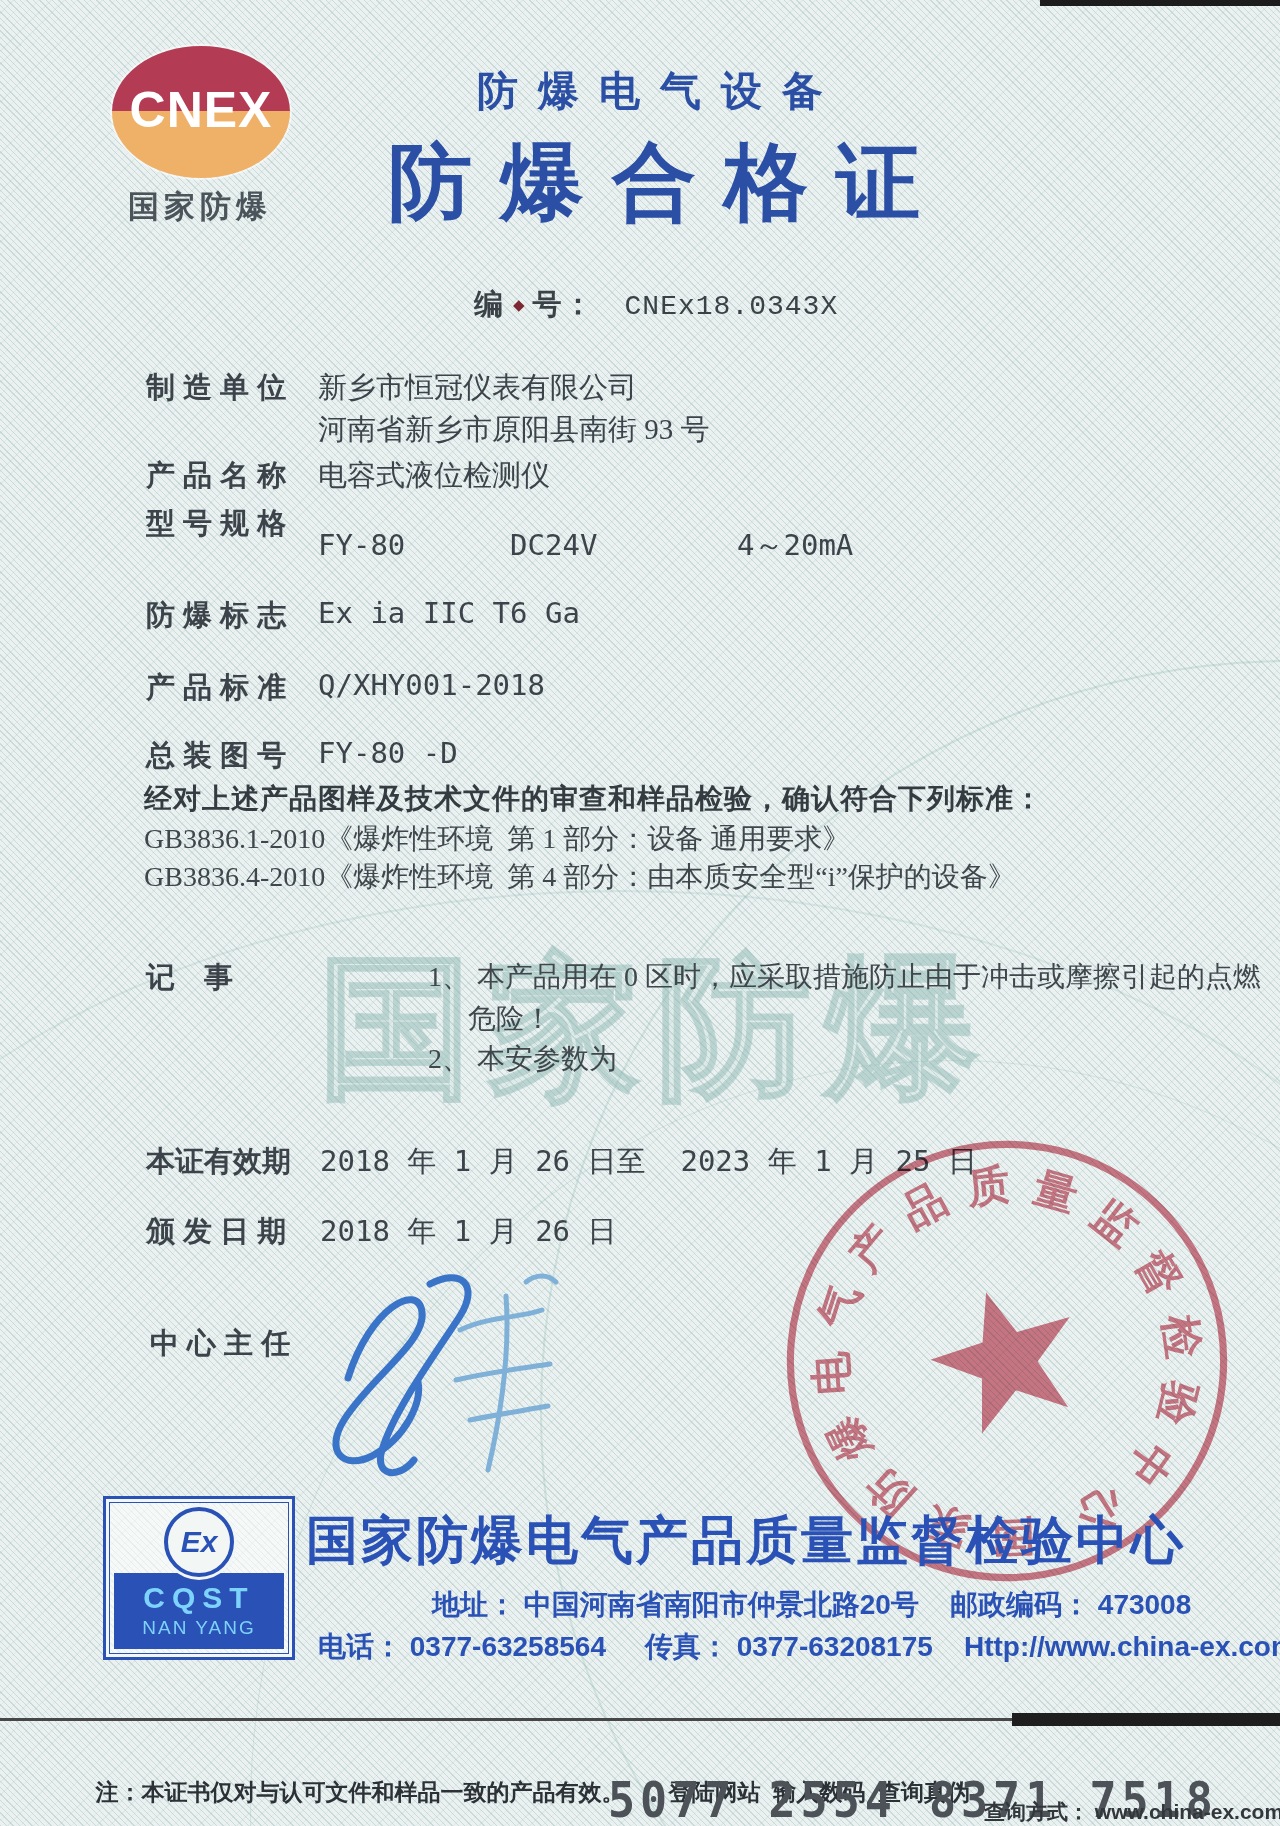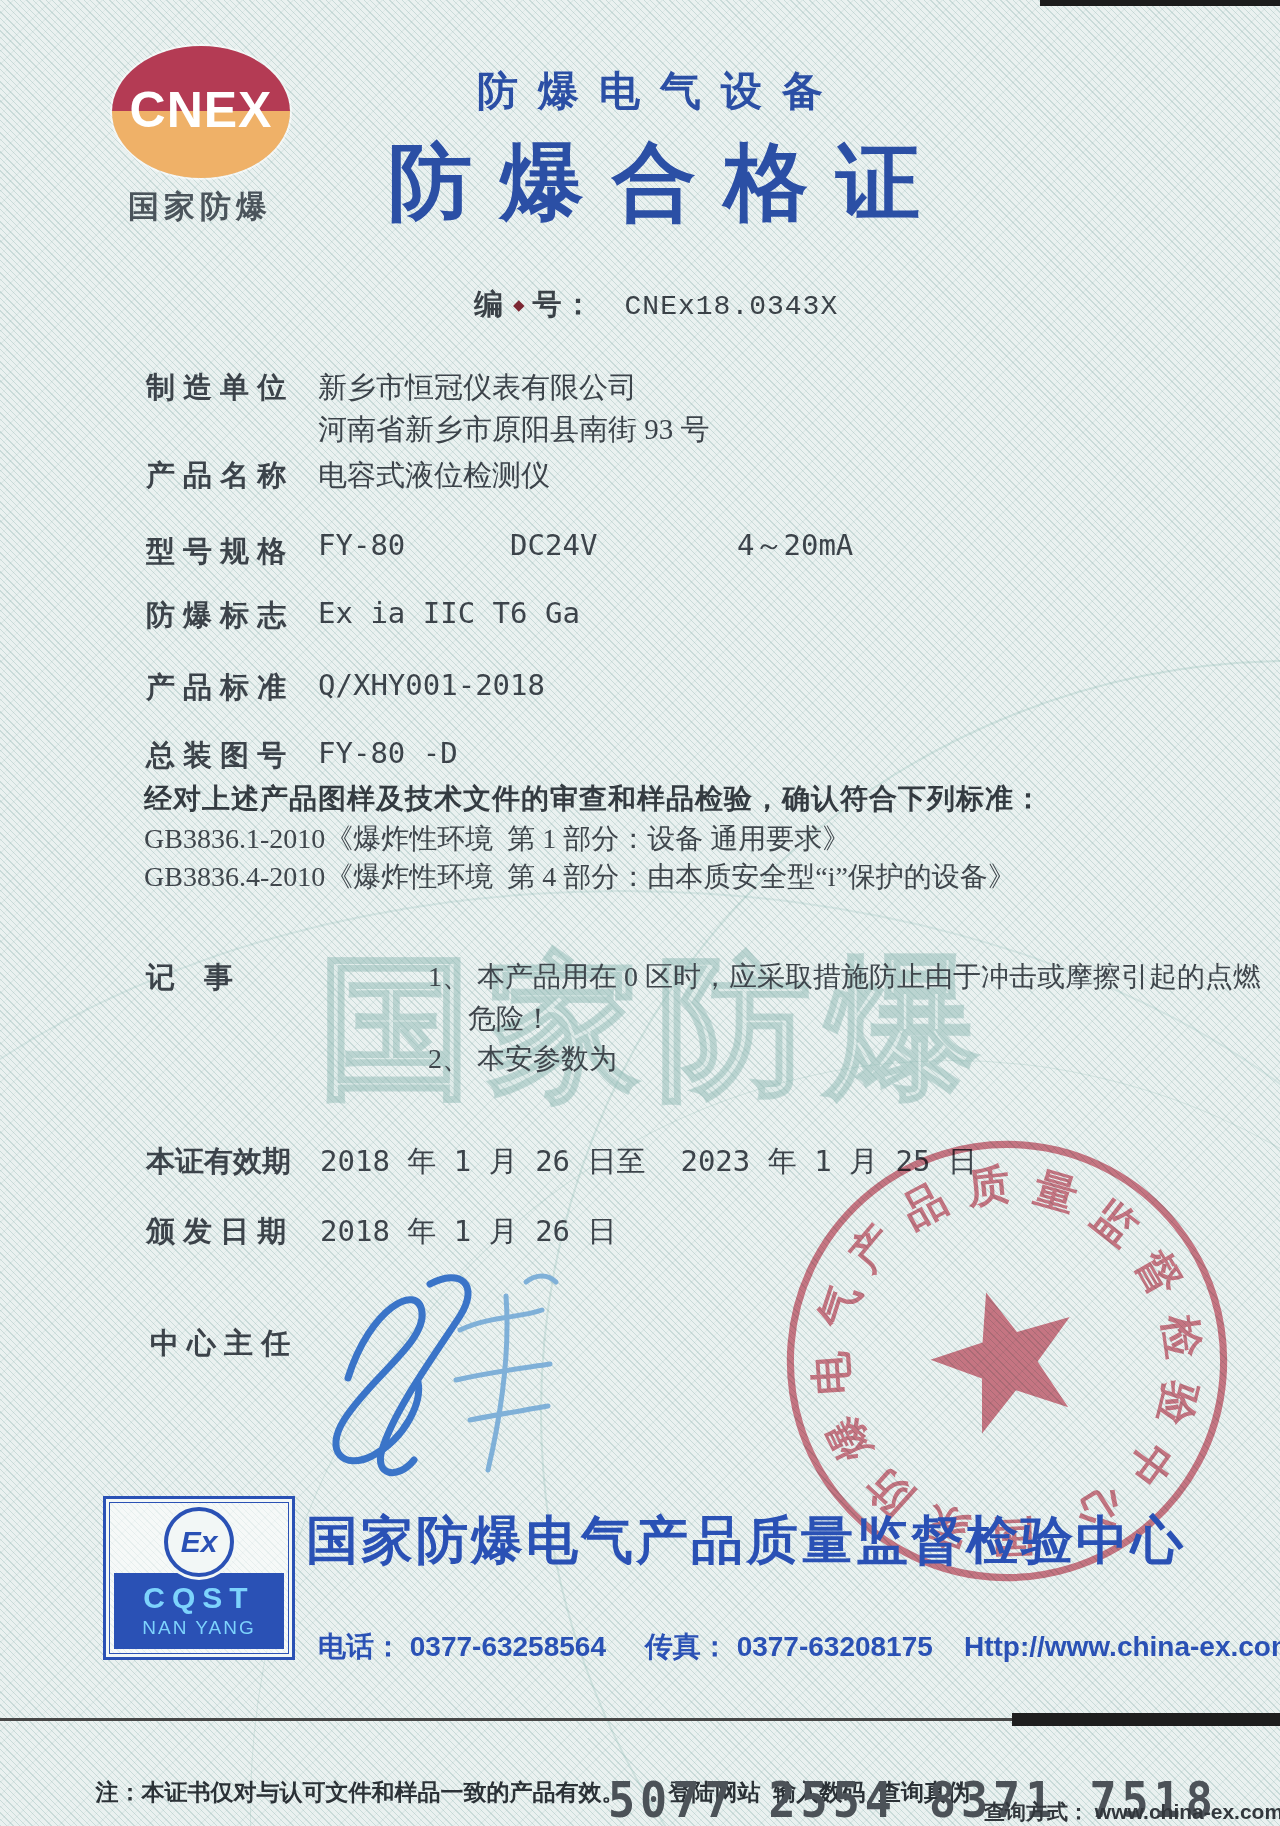--- a/index.html
+++ b/index.html
@@ -110,21 +110,21 @@
     <span class="serial-label">编</span><span class="serial-dot">◆</span><span class="serial-label">号：</span><span class="serial-value">CNEx18.0343X</span>
   </div>
 
   <div class="flabel" style="top:368px">制 造 单 位</div>
   <div class="fvalue serifv" style="top:368px">新乡市恒冠仪表有限公司</div>
   <div class="fvalue serifv" style="top:410px">河南省新乡市原阳县南街 93 号</div>
 
   <div class="flabel" style="top:456px">产 品 名 称</div>
   <div class="fvalue serifv" style="top:456px">电容式液位检测仪</div>
 
-  <div class="flabel" style="top:532px">型 号 规 格</div>
+  <div class="flabel" style="top:504px">型 号 规 格</div>
   <div class="fvalue" style="top:526px">FY-80      DC24V        4～20mA</div>
 
   <div class="flabel" style="top:596px">防 爆 标 志</div>
   <div class="fvalue" style="top:596px">Ex ia IIC T6 Ga</div>
 
   <div class="flabel" style="top:668px">产 品 标 准</div>
   <div class="fvalue" style="top:668px">Q/XHY001-2018</div>
 
   <div class="flabel" style="top:736px">总 装 图 号</div>
   <div class="fvalue" style="top:736px">FY-80 -D</div>
@@ -182,20 +182,21 @@
   <div class="abs badge">
     <div class="badge-circle">
       <span class="badge-ex">Ex</span>
     </div>
     <div class="badge-bar">
       <div class="badge-name">CQST</div>
       <div class="badge-city">NAN YANG</div>
     </div>
   </div>
   <div class="abs issuer-name">国家防爆电气产品质量监督检验中心</div>
+  <div class="issuer-line" style="left:432px;top:1586px">地址： 中国河南省南阳市仲景北路20号    邮政编码： 473008</div>
   <div class="issuer-line" style="left:318px;top:1628px">电话： 0377-63258564     传真： 0377-63208175    Http://www.china-ex.com</div>
 
   <div class="abs footer-divider"></div>
   <div class="abs footer-bar"></div>
   <div class="abs footer-note">
     <span>注：本证书仅对与认可文件和样品一致的产品有效。</span><span class="footer-hint">登陆网站  输入数码  查询真伪</span>
   </div>
   <div class="abs footer-code">5077 2554 8371 7518</div>
   <div class="abs footer-query">查询方式： www.china-ex.com</div>
 

